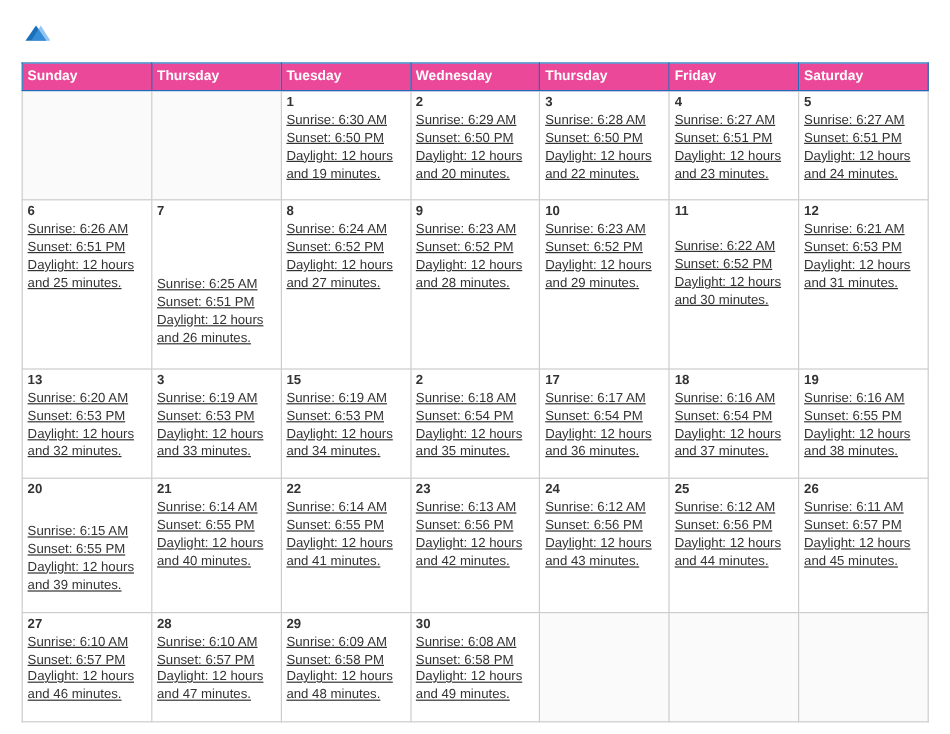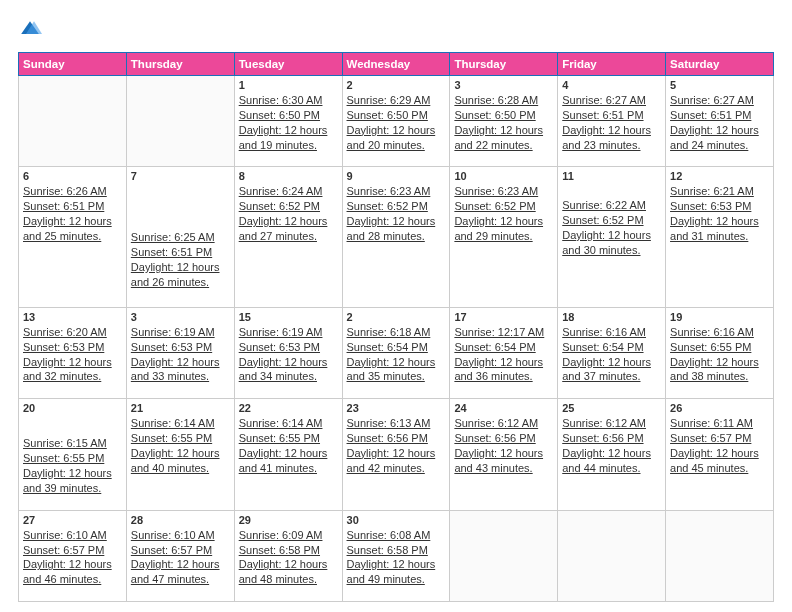--- a/index.html
+++ b/index.html
@@ -230,21 +230,21 @@
 Daylight: 12 hours and 34 minutes.</div>
           </td>
           <td>
             <span class="day-num">2</span>
             <div class="day-info" style="white-space: pre-line;">Sunrise: 6:18 AM
 Sunset: 6:54 PM
 Daylight: 12 hours and 35 minutes.</div>
           </td>
           <td>
             <span class="day-num">17</span>
-            <div class="day-info" style="white-space: pre-line;">Sunrise: 12:17 AM
+            <div class="day-info" style="white-space: pre-line;">Sunrise: 6:17 AM
 Sunset: 6:54 PM
 Daylight: 12 hours and 36 minutes.</div>
           </td>
           <td>
             <span class="day-num">18</span>
             <div class="day-info" style="white-space: pre-line;">Sunrise: 6:16 AM
 Sunset: 6:54 PM
 Daylight: 12 hours and 37 minutes.</div>
           </td>
           <td>

